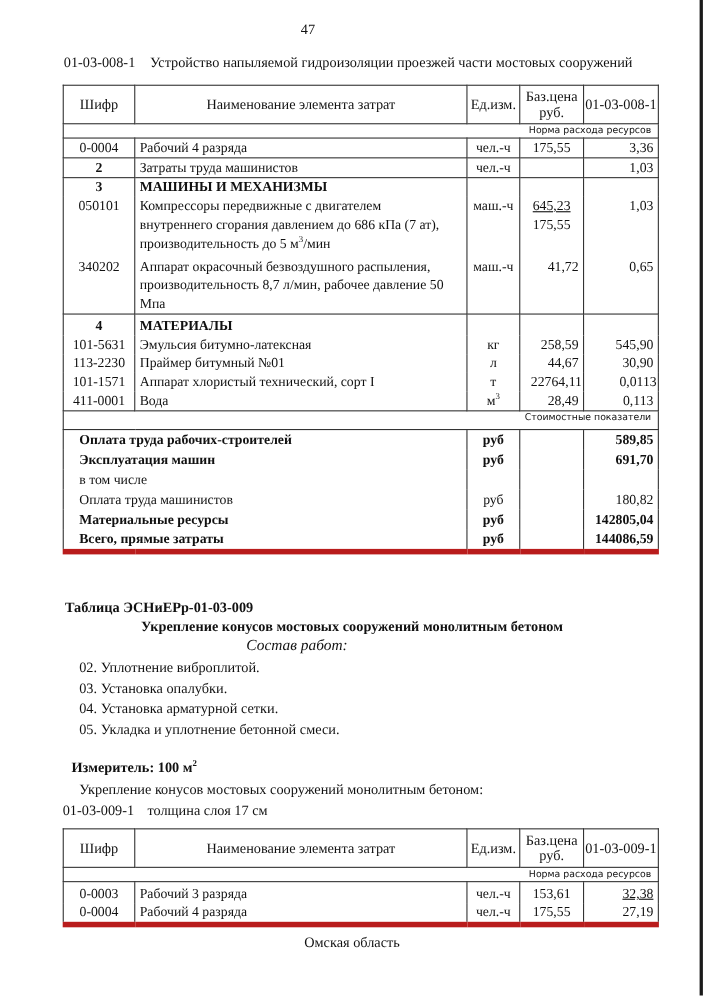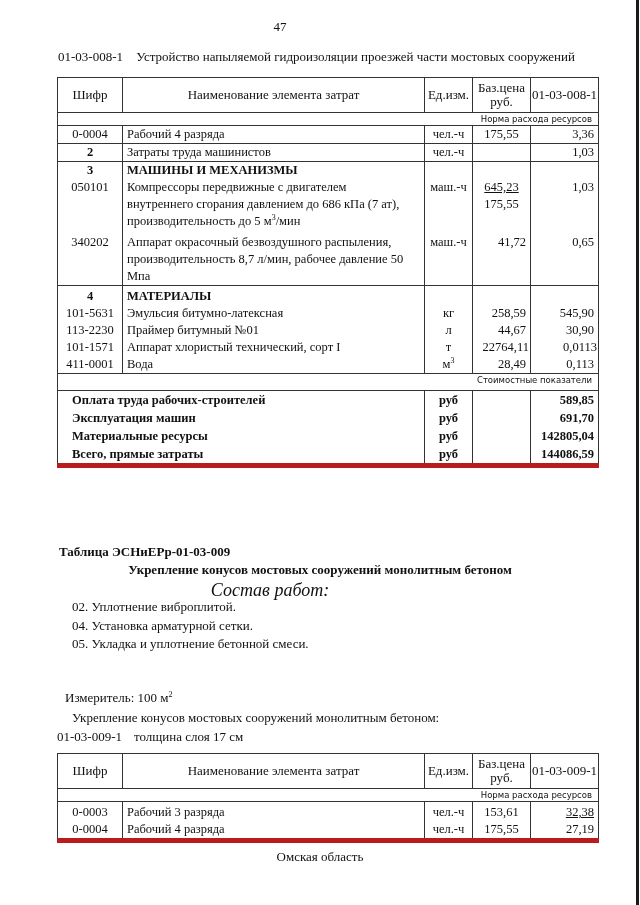--- a/index.html
+++ b/index.html
@@ -22,24 +22,24 @@
   table.norm tr.line td { border-bottom: 1px solid #333; }
   table.norm tr.bottom td { border-bottom: 5px solid #b91c1c; }
   .ctr { text-align: center; }
   .rt { text-align: right; }
   .b { font-weight: bold; }
   .u { text-decoration: underline; }
   table.norm tr.sum td { line-height: 18px; }
   sup { font-size: 8px; line-height: 0; }
   .t2-title { position: absolute; top: 544px; left: 59px; font-weight: bold; font-size: 13px; }
   .t2-heading { position: absolute; top: 562px; left: 0; width: 640px; text-align: center; font-weight: bold; font-size: 13px; }
-  .t2-sub { position: absolute; top: 580px; left: 0; width: 540px; text-align: center; font-style: italic; font-size: 18px; }
+  .t2-sub { position: absolute; top: 580px; left: 0; width: 540px; text-align: center; font-style: italic; font-size: 14px; }
   .works { position: absolute; top: 598px; left: 72px; font-size: 13px; }
   .works div { height: 18.5px; line-height: 18.5px; }
-  .meas { position: absolute; top: 690px; left: 65px; font-weight: normal; font-size: 13px; text-align: right; }
+  .meas { position: absolute; top: 690px; left: 65px; font-weight: bold; font-size: 13px; text-align: right; }
   .intro { position: absolute; top: 710px; left: 72px; font-size: 13px; }
   .code2 { position: absolute; top: 729px; left: 57px; font-size: 13px; }
   .code2 span.c { margin-right: 12px; }
   .footer { position: absolute; top: 849px; left: 0; width: 640px; text-align: center; font-size: 13px; }
 </style>
 </head>
 <body>
 
 <div class="edge-bar"></div>
 
@@ -156,39 +156,52 @@
     <td></td>
     <td class="rt b">589,85</td>
   </tr>
   <tr class="sum">
     <td colspan="2" class="b" style="padding-left:14px;">Эксплуатация машин</td>
     <td class="ctr b">руб</td>
     <td></td>
     <td class="rt b">691,70</td>
   </tr>
   <tr class="sum">
+    <td colspan="2" style="padding-left:14px;">в том числе</td>
+    <td class="ctr"></td>
+    <td></td>
+    <td class="rt"></td>
+  </tr>
+  <tr class="sum">
+    <td colspan="2" style="padding-left:14px;">Оплата труда машинистов</td>
+    <td class="ctr">руб</td>
+    <td></td>
+    <td class="rt">180,82</td>
+  </tr>
+  <tr class="sum">
     <td colspan="2" class="b" style="padding-left:14px;">Материальные ресурсы</td>
     <td class="ctr b">руб</td>
     <td></td>
     <td class="rt b">142805,04</td>
   </tr>
   <tr class="sum bottom">
     <td colspan="2" class="b" style="padding-left:14px;">Всего, прямые затраты</td>
     <td class="ctr b">руб</td>
     <td></td>
     <td class="rt b">144086,59</td>
   </tr>
 </tbody>
   </table>
 
 <div class="t2-title">Таблица  ЭСНиЕРр-01-03-009</div>
 <div class="t2-heading">Укрепление конусов мостовых сооружений монолитным бетоном</div>
 <div class="t2-sub">Состав работ:</div>
 <div class="works">
   <div>02. Уплотнение виброплитой.</div>
+  <div>03. Установка опалубки.</div>
   <div>04. Установка арматурной сетки.</div>
   <div>05. Укладка и уплотнение бетонной смеси.</div>
 </div>
 <div class="meas"><span>Измеритель: 100 м</span><sup>2</sup></div>
 <div class="intro">Укрепление конусов мостовых сооружений монолитным бетоном:</div>
 <div class="code2"><span class="c">01-03-009-1</span><span>толщина слоя 17 см</span></div>
 
 <table class="norm" style="top:753px;">
   <colgroup>
       <col class="c1">

